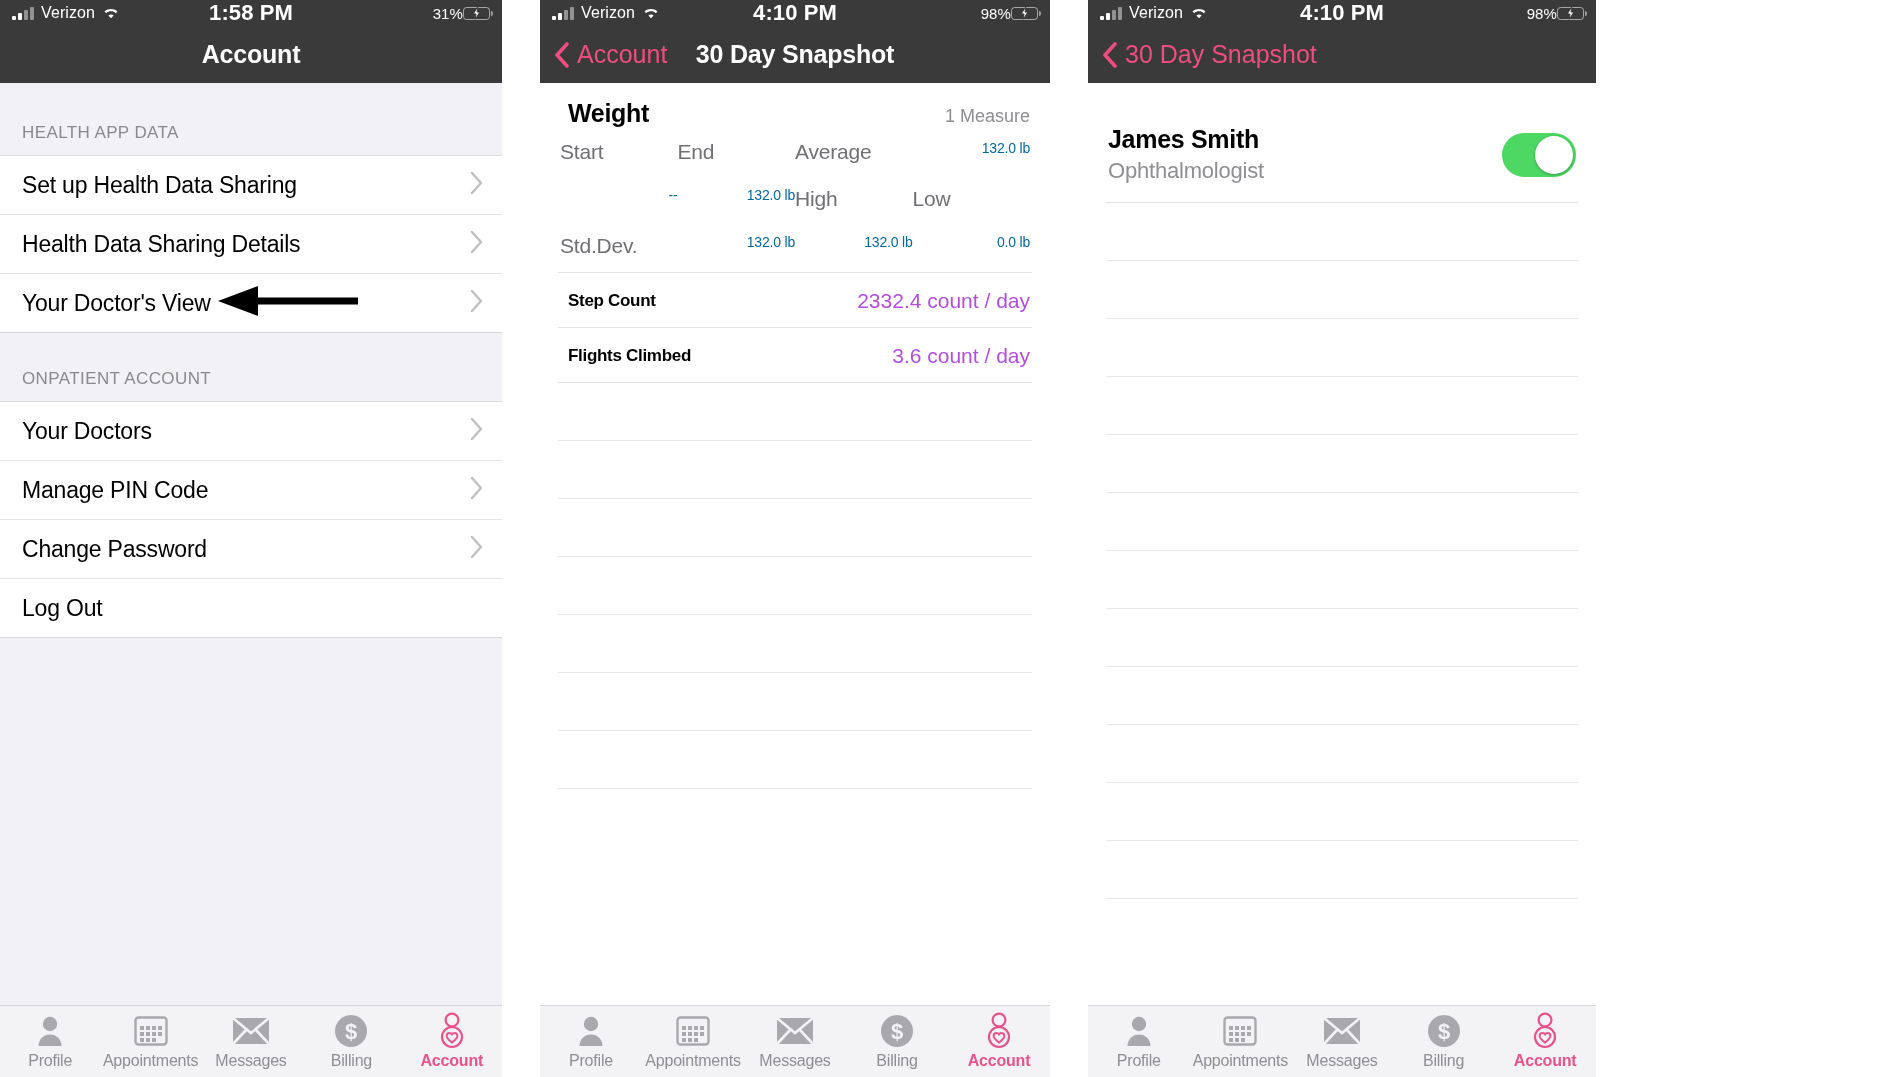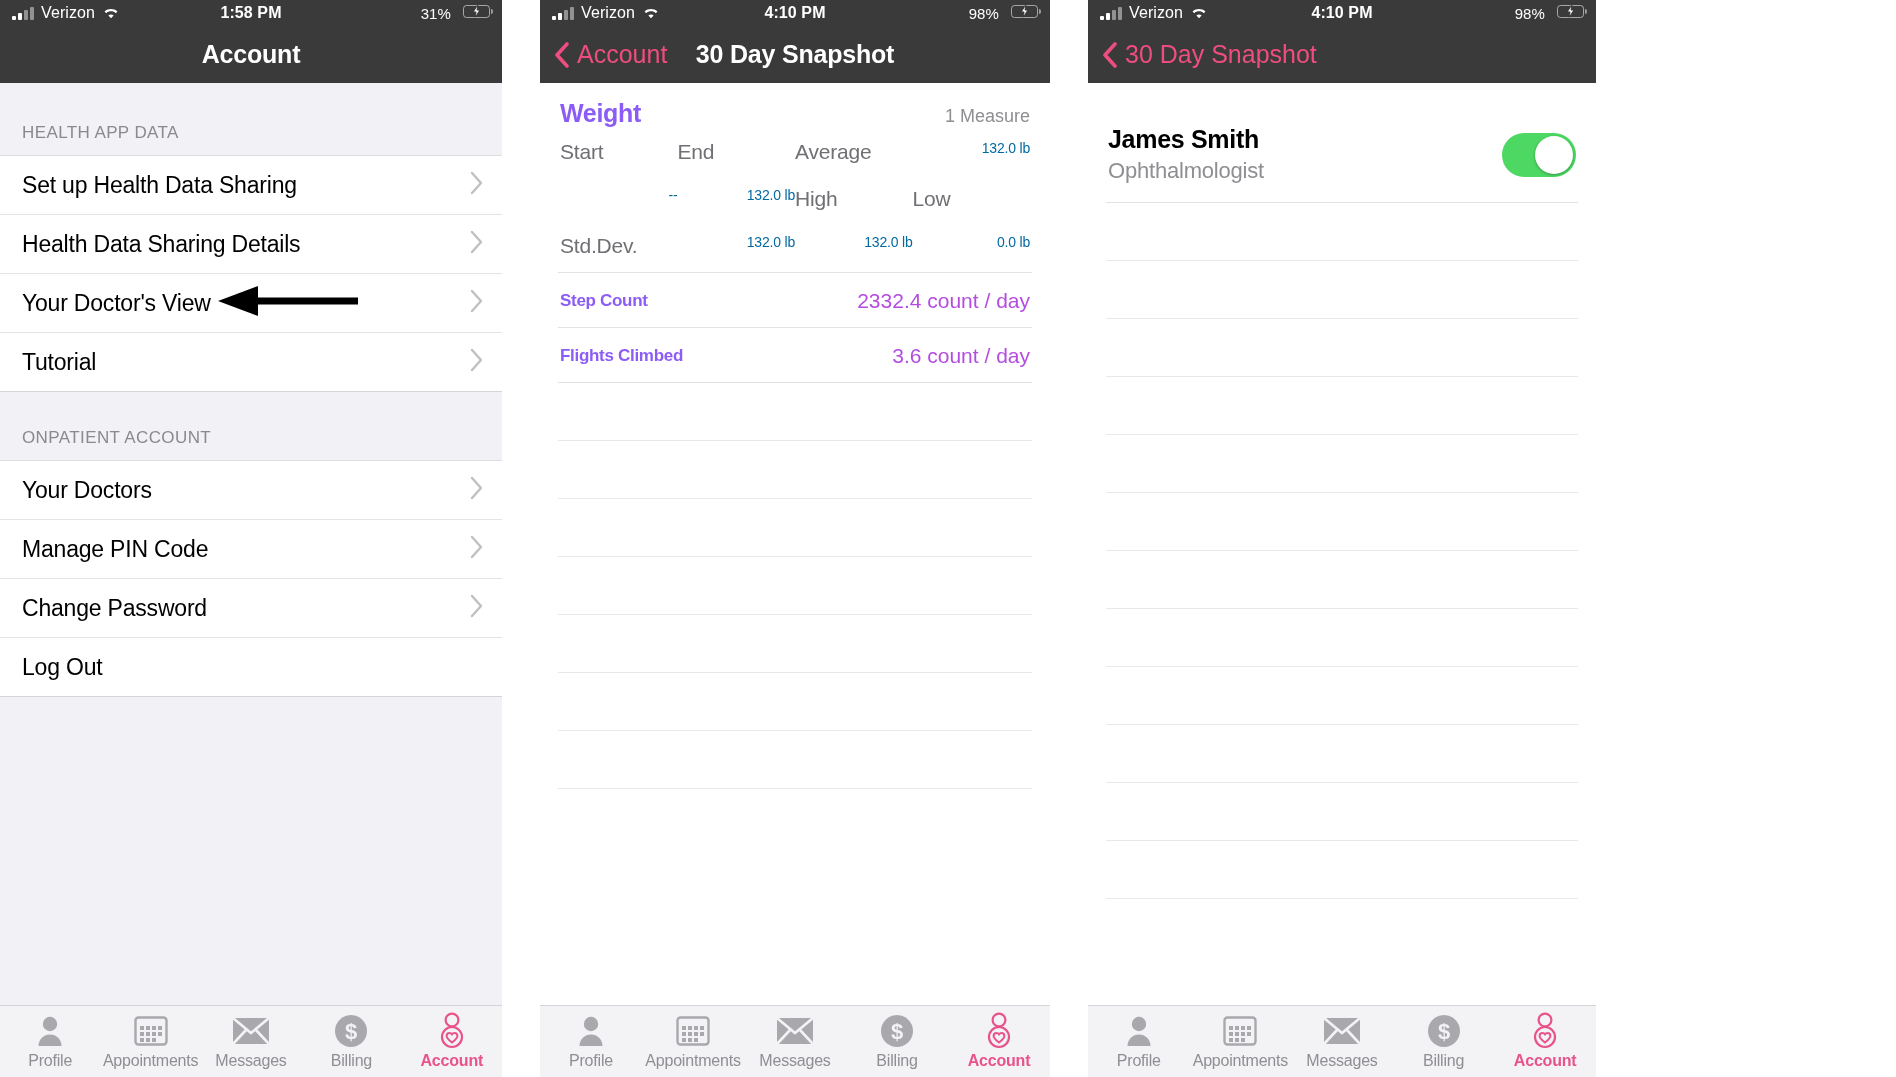--- a/index.html
+++ b/index.html
@@ -20,22 +20,22 @@
   .phone.p3 { width:508px; }
 
   
   .statusbar{
     height:26px; background:#3a3a3a; color:#ffffff;
     display:flex; align-items:center; padding:0 12px;
     font-size:16px; font-weight:600; letter-spacing:.1px;
     flex:0 0 26px; position:relative;
   }
   .sb-left{ display:flex; align-items:center; gap:7px; }
-  .sb-center{ position:absolute; left:0; right:0; text-align:center; font-size:16px; font-weight:600;}
-  .sb-right{ margin-left:auto; display:flex; align-items:flex-start; gap:12px; position:relative; z-index:2;}
+  .sb-center{ position:absolute; left:0; right:0; text-align:center; font-size:22px; font-weight:600;}
+  .sb-right{ margin-left:auto; display:flex; align-items:center; gap:0; position:relative; z-index:2;}
   .sig{ display:flex; align-items:flex-end; gap:2px; height:13px; }
   .sig i{ display:block; width:4px; background:#fff; border-radius:1px; }
   .sig i:nth-child(1){height:4px;}
   .sig i:nth-child(2){height:7px;}
   .sig i:nth-child(3){height:10px;opacity:.45;}
   .sig i:nth-child(4){height:13px;opacity:.45;}
   .carrier{font-size:16px;font-weight:500;}
   .wifi{ width:18px;height:13px; position:relative; }
   .wifi svg{ display:block; }
   .batt-pct{font-size:15px;font-weight:500;}
@@ -70,21 +70,21 @@
   .chev-r{ margin-left:auto; color:#bfbfc4; }
   .filler{ flex:1 1 auto; background:#f1f1f6; }
 
   
   .annot-arrow{ position:absolute; left:218px; top:50%; transform:translateY(-50%); pointer-events:none; }
 
   
   .snap-body{ flex:1 1 auto; background:#fff; padding:0 18px; display:flex; flex-direction:column; overflow:hidden;}
   .metric-card{ border-bottom:1px solid #e3e3e6; padding:16px 2px 14px 2px; }
   .metric-top{ display:flex; align-items:baseline; }
-  .metric-name{ font-size:25px; font-weight:700; color:#8b5cf6; letter-spacing:-.3px;}
+  .metric-name{ font-size:25px; font-weight:700; color:#000000; letter-spacing:-.3px;margin-left:8px;}
   .metric-right{ margin-left:auto; font-size:18px; color:#8e8e93; }
   .stats-grid{ display:grid; grid-template-columns:1fr 1fr 1fr 1fr; row-gap:17px; margin-top:12px;}
   .st-label{ font-size:21px; color:#6f6f74; letter-spacing:-.2px; }
   .st-val{ font-size:14px; color:#0369a1; letter-spacing:-.2px; padding-bottom:14px;text-align:right;}
   .st-val.last{ padding-bottom:0; }
   .simple-row{ display:flex; align-items:center; padding:16px 2px 14px 2px; border-bottom:1px solid #e3e3e6;}
   .simple-row .metric-name{ font-size:17px; }
   .simple-val{ margin-left:auto; font-size:21px; color:#b44ce0;}
   .empty-rows{ flex:1 1 auto; }
   .empty-row{ height:58px; border-bottom:1px solid #e8e8ea;}
@@ -176,28 +176,20 @@
           </span>
         </div>
         <div class="row">
           <span class="row-label">Your Doctor's View</span>
           <span class="annot-arrow">
             <svg width="140" height="34" viewBox="0 0 140 34">
               <path d="M0 17 L40 2 L40 32 Z" fill="#000"></path>
               <rect x="38" y="13.5" width="102" height="7" fill="#000"></rect>
             </svg>
           </span>
-          <span class="chev-r">
-            <svg width="14" height="24" viewBox="0 0 14 24">
-                <path d="M2 2l9 10-9 10" fill="none" stroke="#bfbfc4" stroke-width="2.4" stroke-linecap="round" stroke-linejoin="round"></path>
-              </svg>
-          </span>
-        </div>
-        <div class="row">
-          <span class="row-label">Tutorial</span>
           <span class="chev-r">
             <svg width="14" height="24" viewBox="0 0 14 24">
                 <path d="M2 2l9 10-9 10" fill="none" stroke="#bfbfc4" stroke-width="2.4" stroke-linecap="round" stroke-linejoin="round"></path>
               </svg>
           </span>
         </div>
       </div>
 
       <div class="section-hdr">ONPATIENT ACCOUNT</div>
       <div class="rows">

